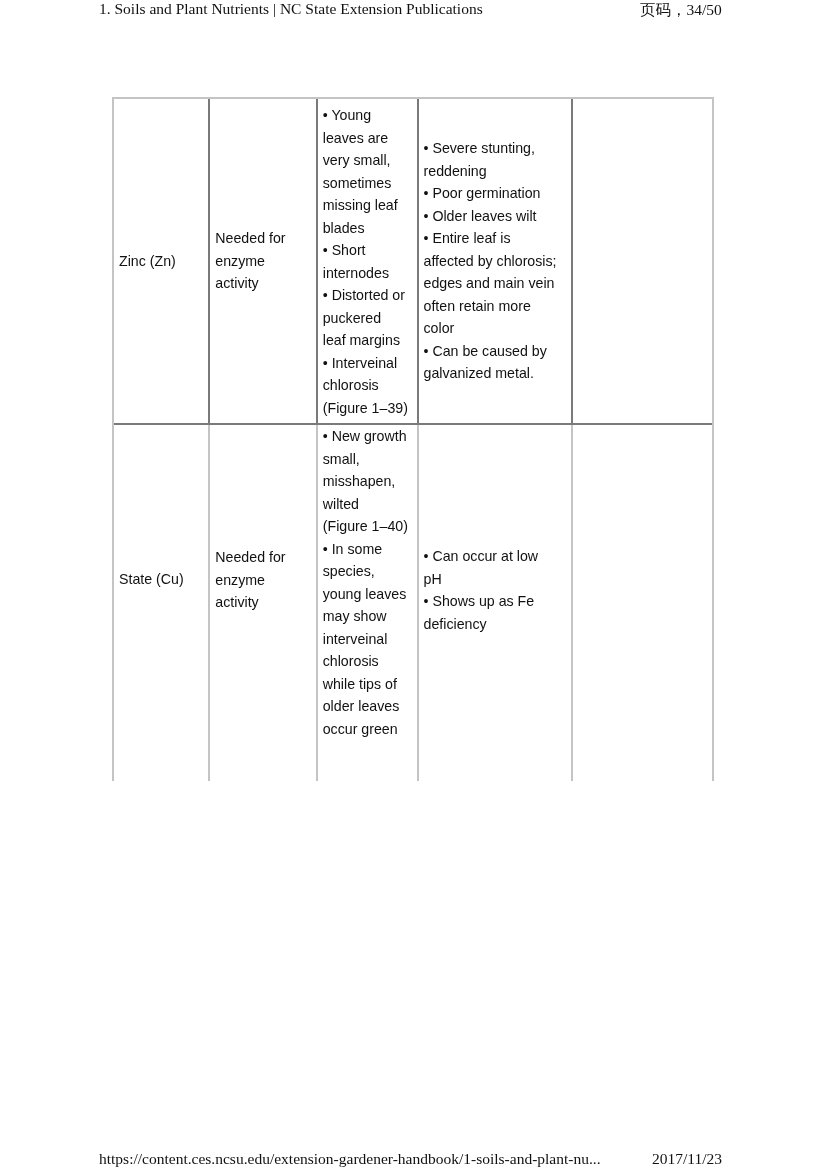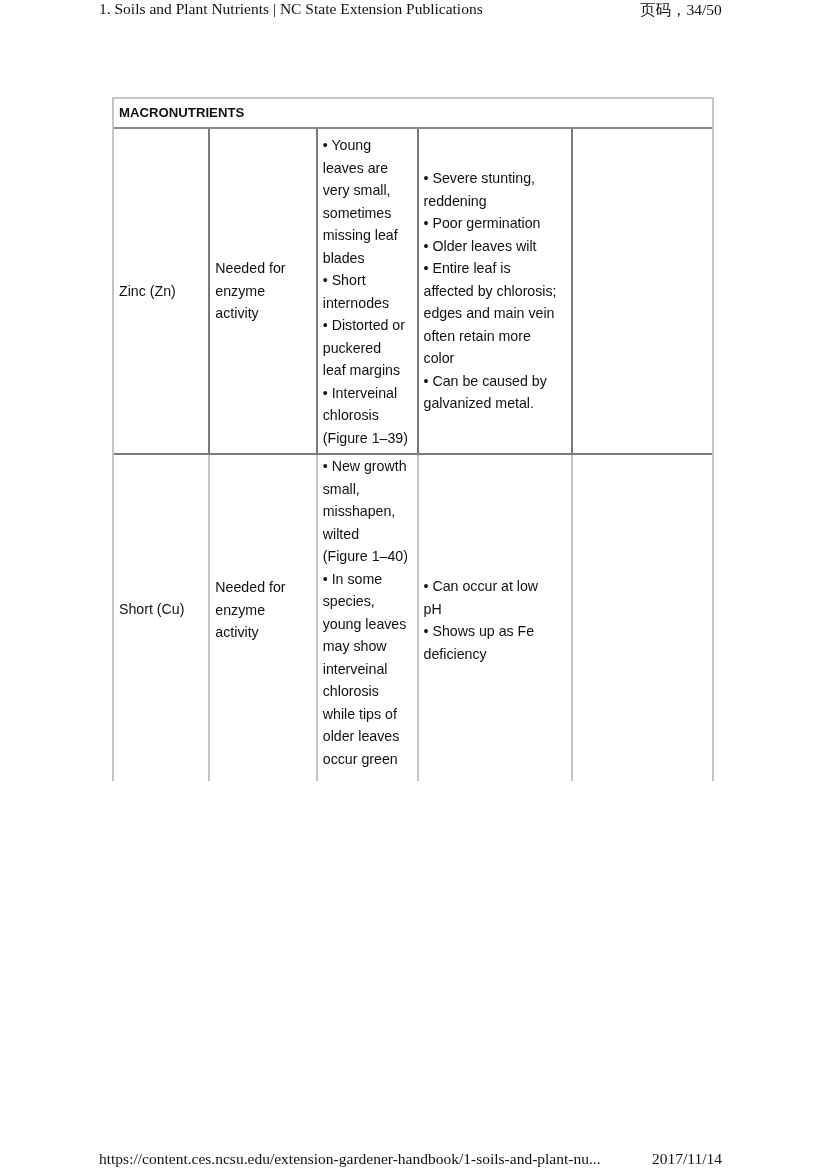--- a/index.html
+++ b/index.html
@@ -52,23 +52,20 @@
 </style>
 </head>
 <body>
 
 <div class="hdr hdr-title">1. Soils and Plant Nutrients | NC State Extension Publications</div>
 <div class="hdr hdr-page">页码，34/50</div>
 
 <div class="tbl-wrap">
   <table>
     <tbody>
-        <tr>
-      <td class="title-cell" colspan="5">MACRONUTRIENTS</td>
-    </tr>
     <tr class="row-zn">
       <td class="c1">Zinc (Zn)</td>
       <td class="c2">
             <span class="line">Needed for</span>
             <span class="line">enzyme</span>
             <span class="line">activity</span>
           </td>
       <td class="c3">
             <span class="line">• Young</span>
             <span class="line">leaves are</span>
@@ -94,21 +91,21 @@
             <span class="line">affected by chlorosis;</span>
             <span class="line">edges and main vein</span>
             <span class="line">often retain more</span>
             <span class="line">color</span>
             <span class="line">• Can be caused by</span>
             <span class="line">galvanized metal.</span>
           </td>
       <td class="c5"></td>
     </tr>
     <tr class="row-cu">
-      <td class="c1 mid" style="padding-top:143px">Short (Cu)</td>
+      <td class="c1 mid" style="padding-top:143px">State (Cu)</td>
       <td class="c2 fn-cell">
             <span class="line">Needed for</span>
             <span class="line">enzyme</span>
             <span class="line">activity</span>
           </td>
       <td class="c3">
             <span class="line">• New growth</span>
             <span class="line">small,</span>
             <span class="line">misshapen,</span>
             <span class="line">wilted</span>
@@ -129,13 +126,13 @@
             <span class="line">• Shows up as Fe</span>
             <span class="line">deficiency</span>
           </td>
       <td class="c5"></td>
     </tr>
   </tbody>
     </table>
 </div>
 
 <div class="ftr ftr-url">https://content.ces.ncsu.edu/extension-gardener-handbook/1-soils-and-plant-nu...</div>
-<div class="ftr ftr-date">2017/11/14</div>
+<div class="ftr ftr-date">2017/11/23</div>
 
 </body></html>

